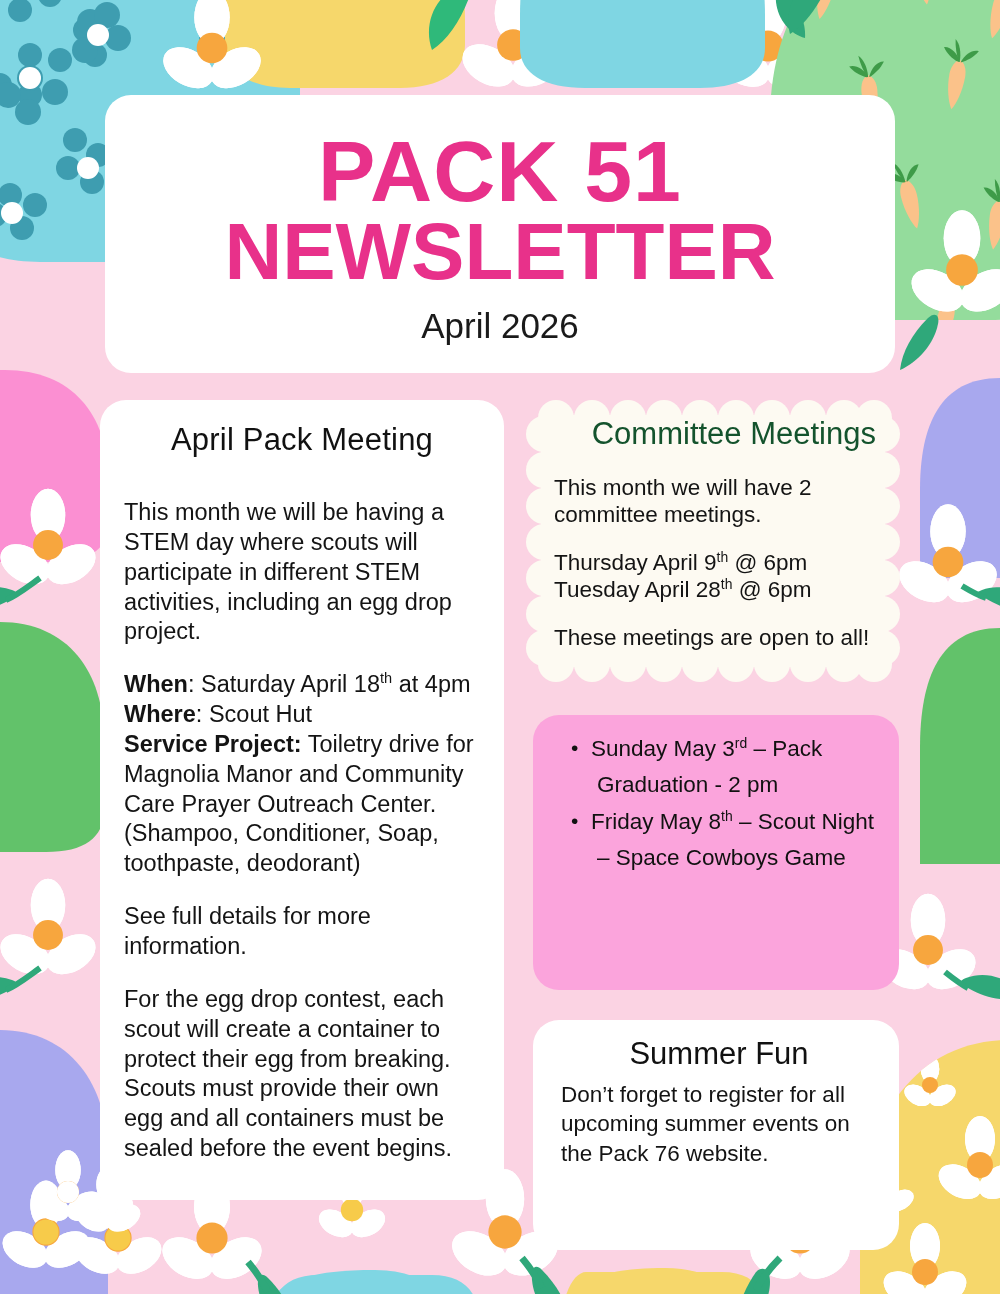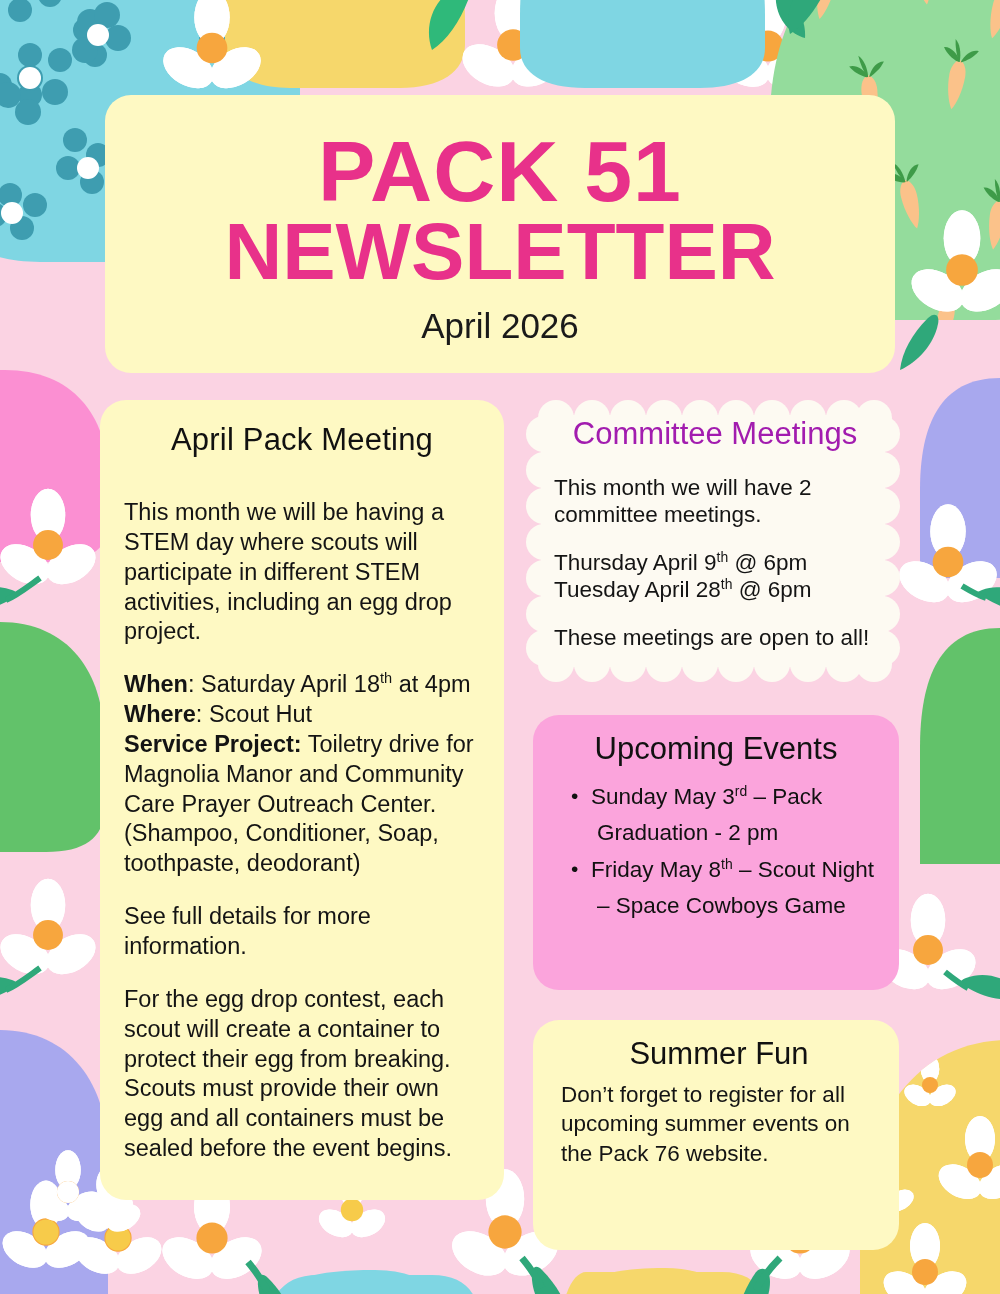--- a/index.html
+++ b/index.html
@@ -36,21 +36,21 @@
 
   
   #content {
     position: absolute;
     inset: 0;
     z-index: 5;
   }
 
   .card {
     position: absolute;
-    background: #fef9c3;
+    background: #ffffff;
     border-radius: 26px;
   }
 
   
   #header-card {
     left: 105px;
     top: 95px;
     width: 790px;
     height: 278px;
     text-align: center;
@@ -111,23 +111,23 @@
     width: 378px;
     height: 286px;
   }
   #committee-inner {
     position: absolute;
     inset: 0;
     padding: 18px 26px 10px 30px;
     z-index: 2;
   }
   #committee-title {
-    text-align: center;
+    text-align: right;
     font-size: 31px;
-    color: #a21caf;
+    color: #14532d;
     margin-bottom: 22px;
   }
   #committee-card .body-text { font-size: 22.5px; line-height: 1.22; }
   #committee-card .body-text p { margin-bottom: 20px; }
 
   
   #events-card {
     left: 533px;
     top: 715px;
     width: 366px;
@@ -554,21 +554,20 @@
           <p>
             <span>Thursday April 9</span><sup>th</sup><span> @ 6pm</span><br>
             <span>Tuesday April 28</span><sup>th</sup><span> @ 6pm</span>
           </p>
           <p>These meetings are open to all!</p>
         </div>
       </div>
     </div>
 
     <div class="card" id="events-card">
-      <div id="events-title">Upcoming Events</div>
       <ul id="events-list">
         <li>
           <span>Sunday May 3</span><sup>rd</sup><span> – Pack</span>
           <span class="cont">Graduation - 2 pm</span>
         </li>
         <li>
           <span>Friday May 8</span><sup>th</sup><span> – Scout Night</span>
           <span class="cont">– Space Cowboys Game</span>
         </li>
       </ul>

